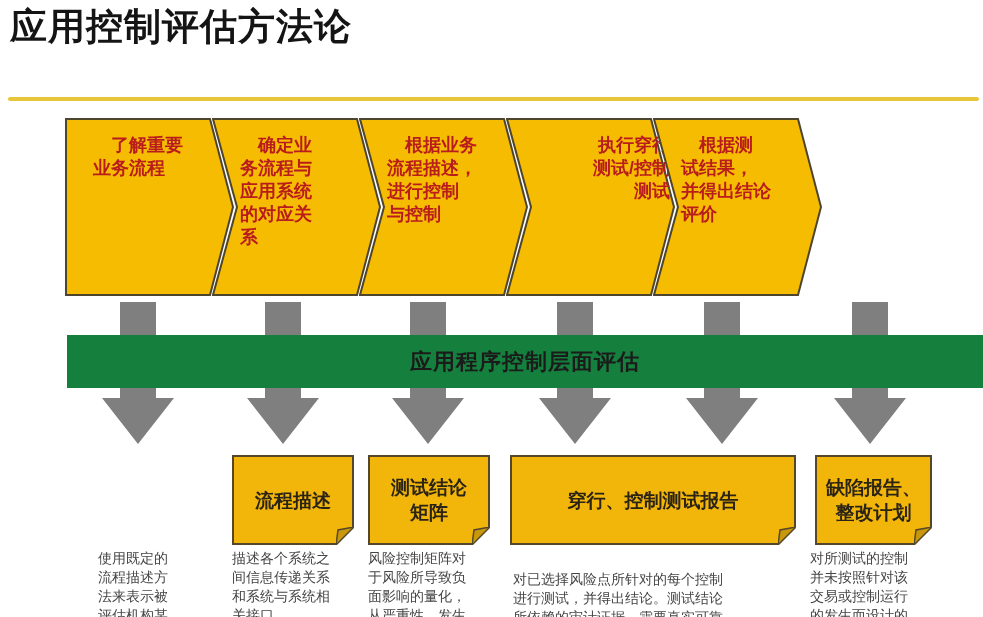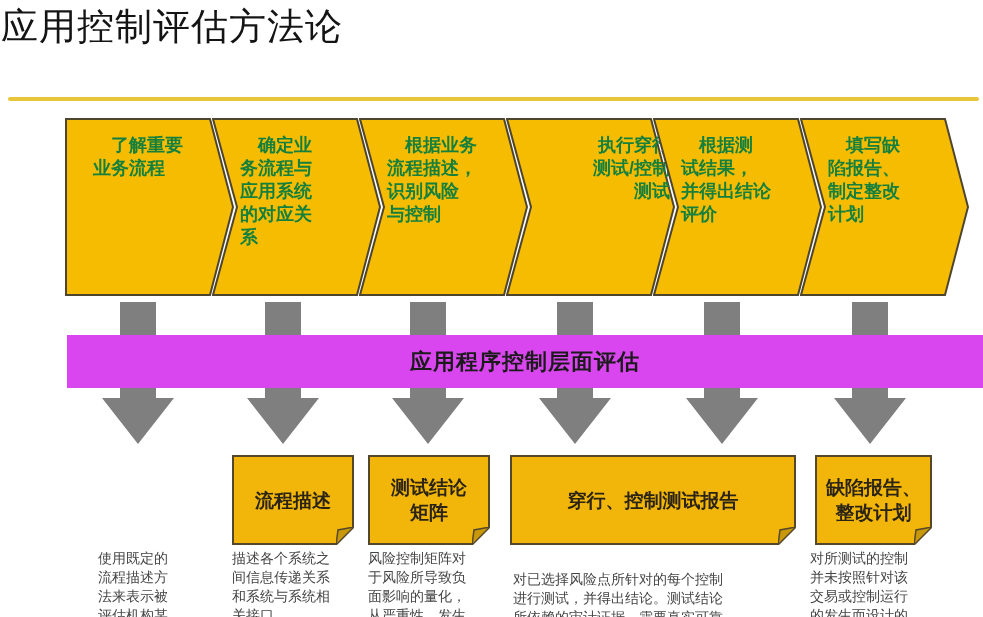--- a/index.html
+++ b/index.html
@@ -1,45 +1,45 @@
 <!DOCTYPE html>
 <html><head>
 <meta charset="utf-8">
 <style>
   html,body{margin:0;padding:0;background:#fff;}
   .slide{
     position:relative;width:983px;height:617px;overflow:hidden;background:#ffffff;
     font-family:"Liberation Sans","DejaVu Sans",sans-serif;
   }
   .title{
-    position:absolute;left:1px;top:2px;margin:0;
-    font-size:37px;font-weight:normal;color:#141414;letter-spacing:1px;
+    position:absolute;left:10px;top:2px;margin:0;
+    font-size:37px;font-weight:bold;color:#141414;letter-spacing:1px;
   }
   .rule{
     position:absolute;left:8px;top:97px;width:971px;height:4px;
     background:#E9C53A;border-radius:2px;
   }
   
   .chev{position:absolute;top:118px;width:170px;height:178px;z-index:1;}
   .chev-bg{position:absolute;left:0;top:0;width:100%;height:100%;}
   .chev-bg polygon{fill:#F6BC02;stroke:#4D452E;stroke-width:2;}
   .chev-label{
     position:absolute;left:28px;top:16px;right:10px;
-    font-size:18px;font-weight:bold;line-height:23px;color:#15803d;
+    font-size:18px;font-weight:bold;line-height:23px;color:#b91c1c;
     white-space:pre-line;text-indent:1em;
   }
   .chev-label.centered{text-align:right;text-indent:0;left:24px;right:6px;}
   
   .down-arrow{
     position:absolute;top:302px;width:84px;height:142px;background:#7F7F7F;z-index:1;
     clip-path:polygon(24px 0,60px 0,60px 96px,78px 96px,42px 142px,6px 96px,24px 96px);
   }
   
   .banner{
-    position:absolute;left:67px;top:335px;width:916px;height:53px;background:#d946ef;z-index:2;
+    position:absolute;left:67px;top:335px;width:916px;height:53px;background:#15803d;z-index:2;
     display:flex;align-items:center;justify-content:center;
   }
   .banner-label{font-size:22px;font-weight:bold;color:#1b1b1b;letter-spacing:1px;}
   
   .note{
     position:absolute;top:455px;height:86px;background:#F2B60B;border:2px solid #55482A;
     z-index:2;display:flex;align-items:center;justify-content:center;
   }
   .note-label{
     font-size:19px;font-weight:bold;line-height:25px;color:#2b2414;
@@ -78,48 +78,39 @@
 应用系统
 的对应关
 系</div>
   </div>
   <div class="chev" style="left:359px">
     <svg class="chev-bg" viewBox="0 0 170 178" preserveAspectRatio="none">
         <polygon points="1,1 145,1 168,89 145,177 1,177 25,89"></polygon>
       </svg>
     <div class="chev-label">根据业务
 流程描述，
-识别风险
+进行控制
 与控制</div>
   </div>
   <div class="chev" style="left:506px">
     <svg class="chev-bg" viewBox="0 0 170 178" preserveAspectRatio="none">
         <polygon points="1,1 145,1 168,89 145,177 1,177 25,89"></polygon>
       </svg>
     <div class="chev-label centered">执行穿行
 测试/控制
 测试</div>
   </div>
   <div class="chev" style="left:653px">
     <svg class="chev-bg" viewBox="0 0 170 178" preserveAspectRatio="none">
         <polygon points="1,1 145,1 168,89 145,177 1,177 25,89"></polygon>
       </svg>
     <div class="chev-label">根据测
 试结果，
 并得出结论
 评价</div>
-  </div>
-  <div class="chev" style="left:800px">
-    <svg class="chev-bg" viewBox="0 0 170 178" preserveAspectRatio="none">
-        <polygon points="1,1 145,1 168,89 145,177 1,177 25,89"></polygon>
-      </svg>
-    <div class="chev-label">填写缺
-陷报告、
-制定整改
-计划</div>
   </div>
 
   <div class="down-arrow" style="left:96px"></div>
   <div class="down-arrow" style="left:241px"></div>
   <div class="down-arrow" style="left:386px"></div>
   <div class="down-arrow" style="left:533px"></div>
   <div class="down-arrow" style="left:680px"></div>
   <div class="down-arrow" style="left:828px"></div>
 
   <div class="banner">

